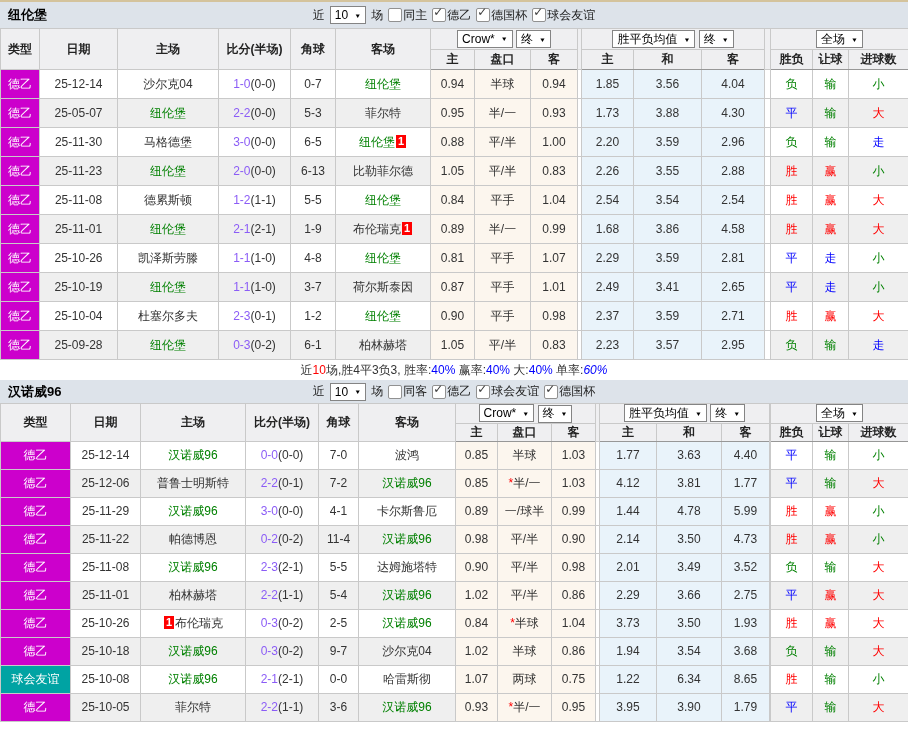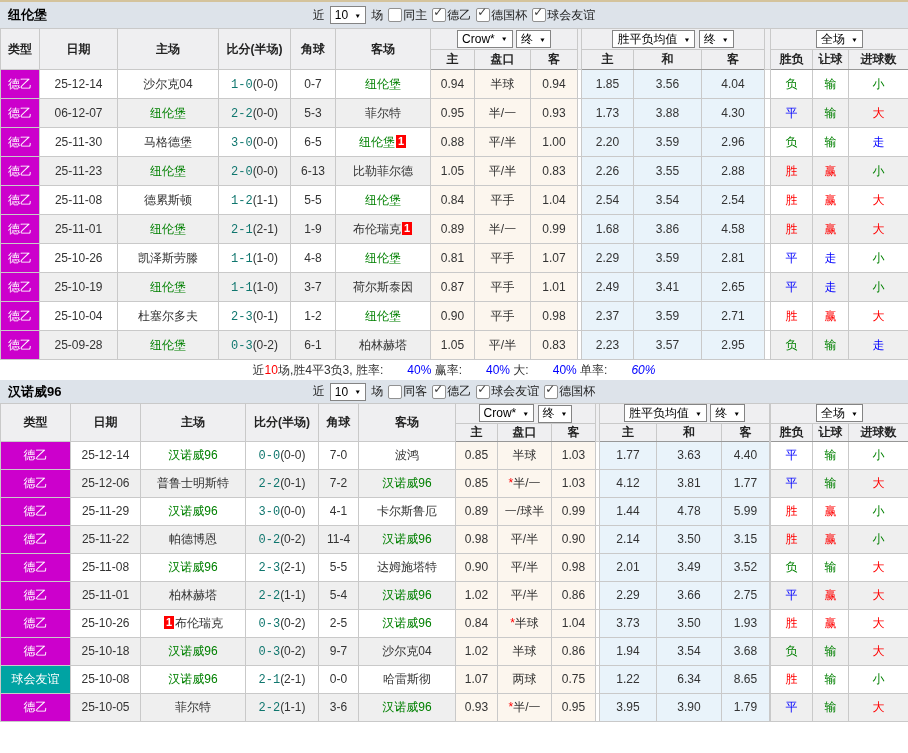--- a/index.html
+++ b/index.html
@@ -32,27 +32,27 @@
   .s1 tr.datarow td{height:27px;}
   td.plain{background:#fff;}
   tr.stripe td.plain{background:#efefef;}
   td.sep-d{background:#fff;}
   td.odds-bg{background:#fcf6ee;}
   td.avg-bg{background:#e9f3fa;}
   td.type-m{background:#cc00cc;color:#fff;}
   td.type-t{background:#00a3a3;color:#fff;}
   .focus{color:#008000;}
   .opp{color:#333;}
-  .score-ft{color:#0f766e;font-family:Liberation Mono, monospace;}
+  .score-ft{color:#8b5cf6;}
   .score-ht{color:#333;}
   .badge{display:inline-block;background:#ff0000;color:#fff;font-size:11px;font-weight:bold;line-height:13px;padding:0 2px;margin:0 1px;vertical-align:1px;}
   .star{color:#ff0000;}
   .res-r{color:#ff0000;} .res-g{color:#008000;} .res-b{color:#0000ff;}
   .summary{height:20px;display:flex;align-items:center;justify-content:center;font-size:12px;}
-  .sum-k{color:#333;} .sum-r{color:#ff0000;} .sum-b{color:#0000ff;margin-left:24px;}
+  .sum-k{color:#333;} .sum-r{color:#ff0000;} .sum-b{color:#0000ff;}
 </style>
 </head>
 <body>
 
 <div id="app">
   <div class="topline"></div>
 
   <div class="section s0">
     <div class="filterbar">
       <span class="teamname">纽伦堡</span>
@@ -162,21 +162,21 @@
               <td class="avg-bg">1.85</td>
               <td class="avg-bg">3.56</td>
               <td class="avg-bg">4.04</td>
               <td class="sep-d"></td>
               <td class="plain res-g">负</td>
               <td class="plain res-g">输</td>
               <td class="plain res-g">小</td>
             </tr>
             <tr class="datarow stripe">
               <td class="type-m">德乙</td>
-              <td class="plain">06-12-07</td>
+              <td class="plain">25-05-07</td>
               <td class="plain"><span class="focus">纽伦堡</span></td>
               <td class="plain"><span class="score-ft">2-2</span><span class="score-ht">(0-0)</span></td>
               <td class="plain">5-3</td>
               <td class="plain"><span class="opp">菲尔特</span></td>
               <td class="odds-bg">0.95</td>
               <td class="odds-bg">半/一</td>
               <td class="odds-bg">0.93</td>
               <td class="sep-d"></td>
               <td class="avg-bg">1.73</td>
               <td class="avg-bg">3.88</td>
@@ -514,21 +514,21 @@
               <td class="plain"><span class="opp">帕德博恩</span></td>
               <td class="plain"><span class="score-ft">0-2</span><span class="score-ht">(0-2)</span></td>
               <td class="plain">11-4</td>
               <td class="plain"><span class="focus">汉诺威96</span></td>
               <td class="odds-bg">0.98</td>
               <td class="odds-bg">平/半</td>
               <td class="odds-bg">0.90</td>
               <td class="sep-d"></td>
               <td class="avg-bg">2.14</td>
               <td class="avg-bg">3.50</td>
-              <td class="avg-bg">3.15</td>
+              <td class="avg-bg">4.73</td>
               <td class="sep-d"></td>
               <td class="plain res-r">胜</td>
               <td class="plain res-r">赢</td>
               <td class="plain res-g">小</td>
             </tr>
             <tr class="datarow">
               <td class="type-m">德乙</td>
               <td class="plain">25-11-08</td>
               <td class="plain"><span class="focus">汉诺威96</span></td>
               <td class="plain"><span class="score-ft">2-3</span><span class="score-ht">(2-1)</span></td>

